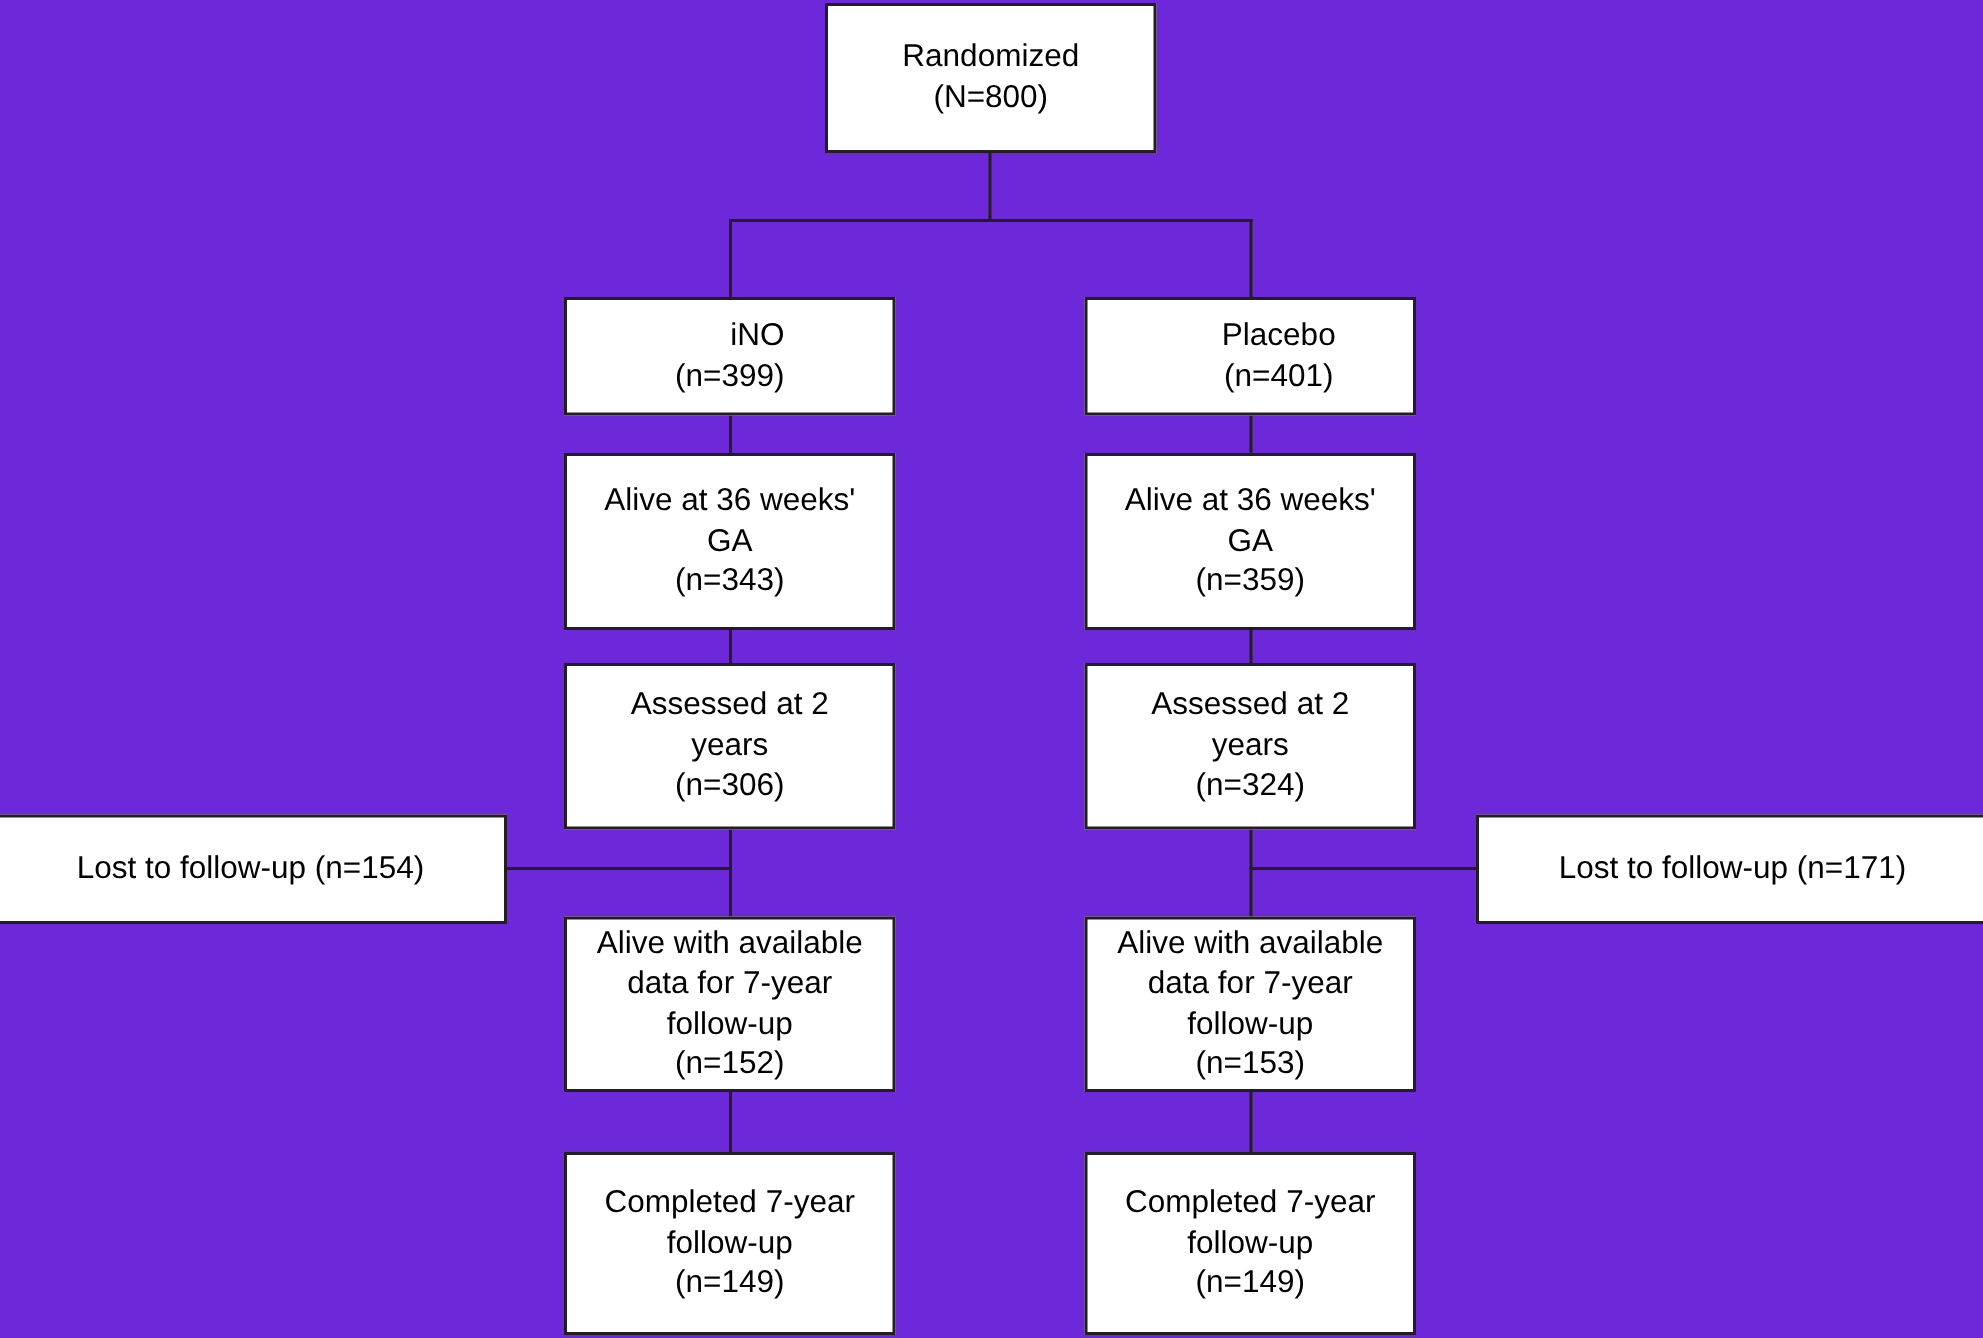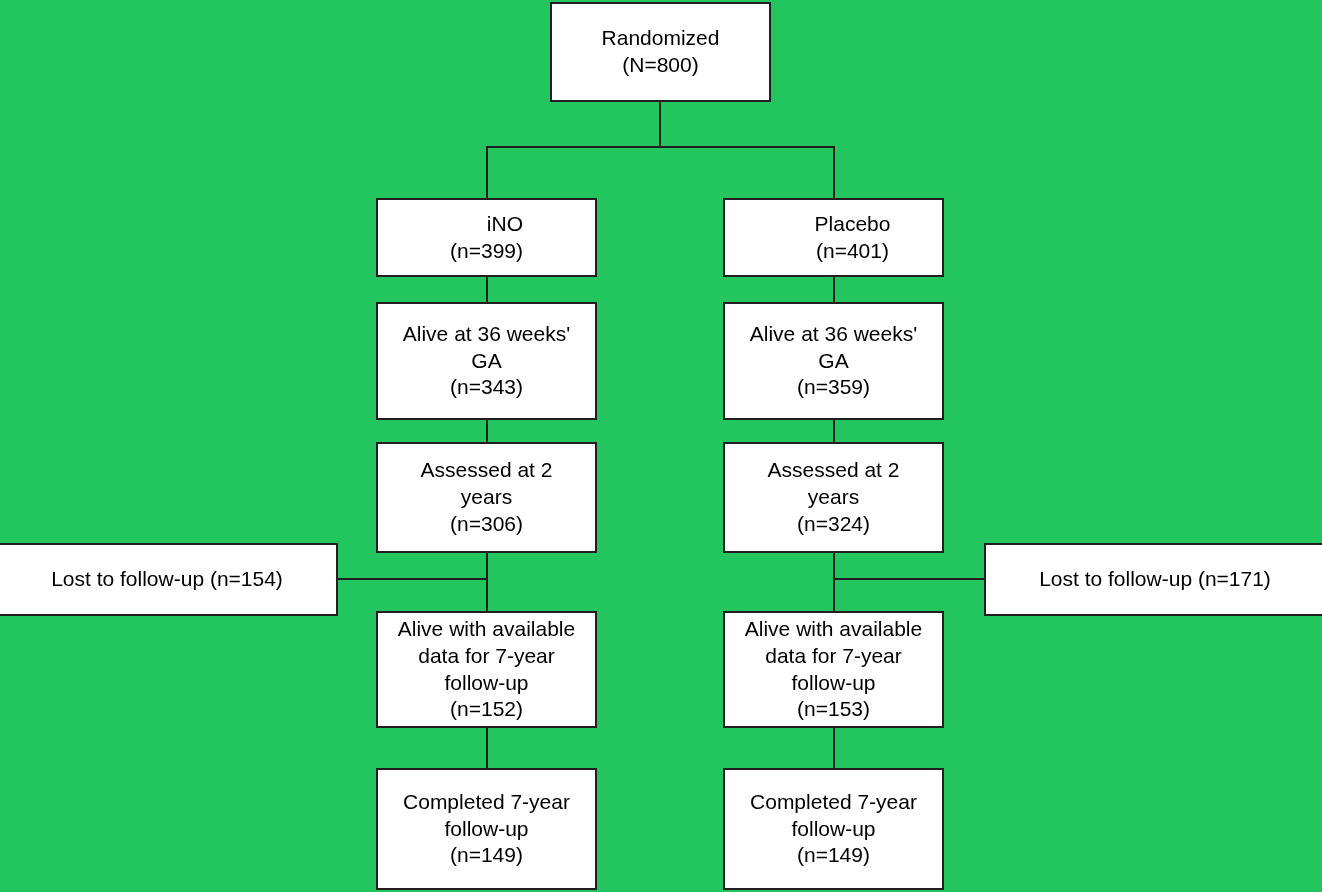--- a/index.html
+++ b/index.html
@@ -9,21 +9,21 @@
     background: #ffffff;
   }
   body {
     font-family: "Liberation Sans", sans-serif;
     color: #000000;
   }
   #canvas {
     position: relative;
     width: 1322px;
     height: 892px;
-    background: #22c55e;
+    background: #6d28d9;
     overflow: hidden;
   }
   .node {
     position: absolute;
     box-sizing: border-box;
     border: 2px solid #231f20;
     background: #ffffff;
     display: flex;
     align-items: center;
     justify-content: center;

